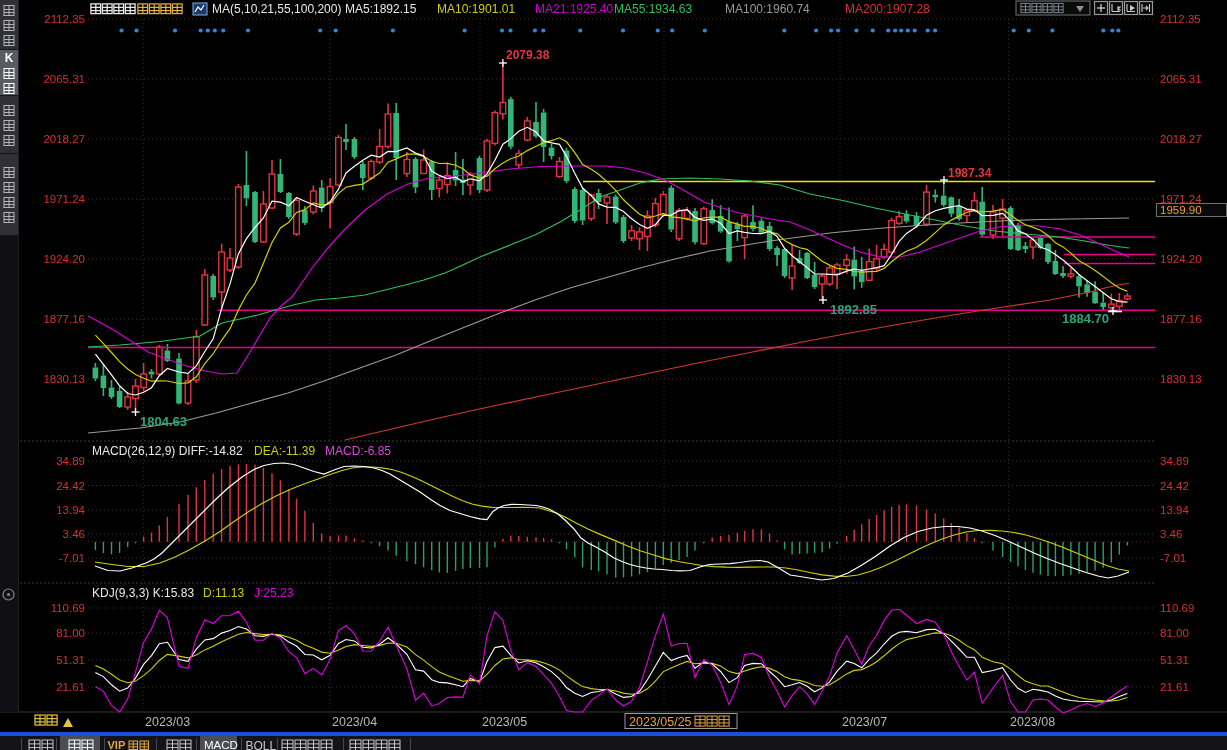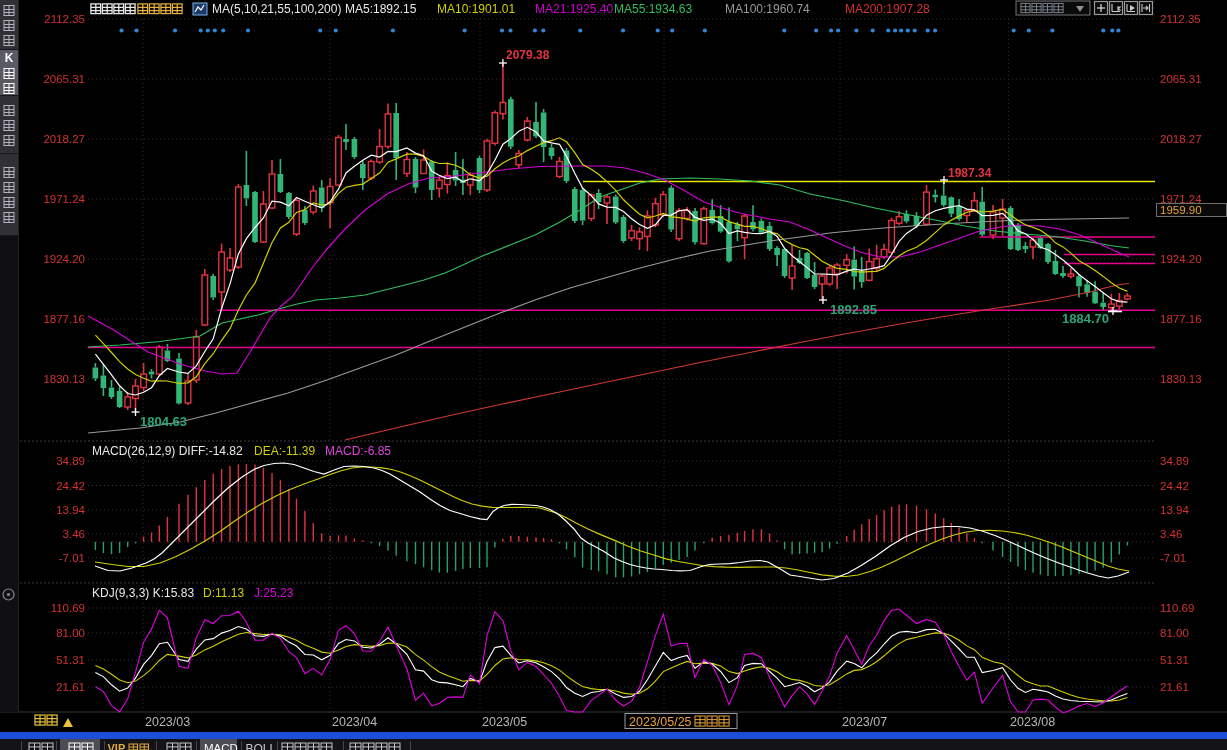--- a/index.html
+++ b/index.html
@@ -897,21 +897,21 @@
             <line x1="1" y1="8.5" x2="11" y2="8.5"></line>
             <line x1="6" y1="1.5" x2="6" y2="11.5"></line>
           </g>
         </svg>
       </div>
       <svg style="position:absolute;left:1px;top:587px" width="15" height="15">
         <circle cx="7.5" cy="7.5" r="5.5" fill="none" stroke="#888" stroke-width="1.2"></circle>
         <circle cx="7.5" cy="7.5" r="1.6" fill="#888"></circle>
       </svg>
     </div>
-<div style="position:absolute;left:0;top:732px;width:1227px;height:18px;background:#131318;border-top:7px solid #1d4ed8;">
+<div style="position:absolute;left:0;top:732px;width:1227px;height:18px;background:#131318;border-top:4px solid #1d4ed8;">
       <div style="position:absolute;left:20.5px;top:2px;width:1px;height:14px;background:#46464c;"></div>
       <div style="position:absolute;left:55.5px;top:2px;width:1px;height:14px;background:#46464c;"></div>
       <div style="position:absolute;left:104px;top:2px;width:1px;height:14px;background:#46464c;"></div>
       <div style="position:absolute;left:155.5px;top:2px;width:1px;height:14px;background:#46464c;"></div>
       <div style="position:absolute;left:196px;top:2px;width:1px;height:14px;background:#46464c;"></div>
       <div style="position:absolute;left:241px;top:2px;width:1px;height:14px;background:#46464c;"></div>
       <div style="position:absolute;left:276.5px;top:2px;width:1px;height:14px;background:#46464c;"></div>
       <div style="position:absolute;left:342.5px;top:2px;width:1px;height:14px;background:#46464c;"></div>
       <div style="position:absolute;left:410px;top:2px;width:1px;height:14px;background:#46464c;"></div>
       <svg style="position:absolute;left:27.5px;top:3px" width="13" height="13">

